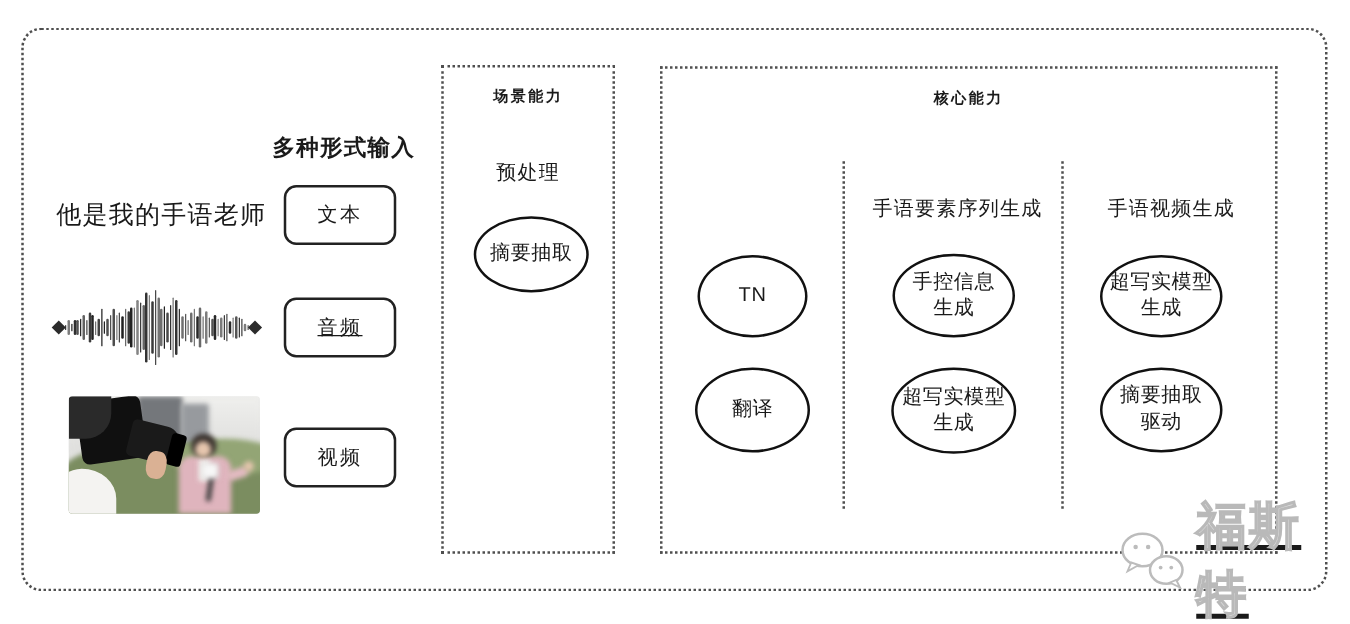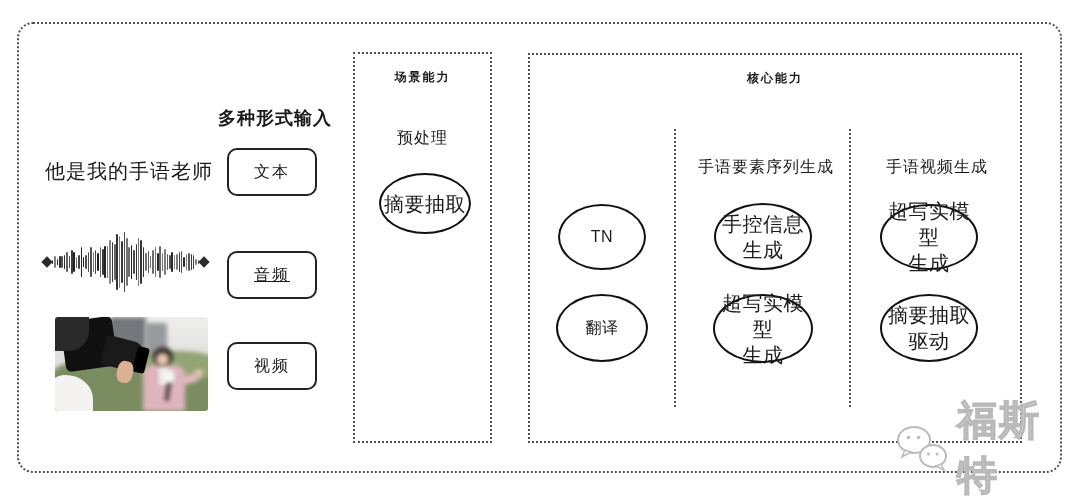--- a/index.html
+++ b/index.html
@@ -20,21 +20,21 @@
   .multi-input-label{left:212px;top:106px;width:126px;text-align:center;
     font-size:18px;font-weight:bold;letter-spacing:1px;}
   .sample-text{left:45px;top:158px;width:180px;font-size:20px;letter-spacing:1px;}
 
   .input-box{
     width:86px;height:44px;border:2px solid #222;border-radius:10px;
     display:flex;align-items:center;justify-content:center;
     font-size:16px;letter-spacing:2px;background:#fff;
   }
   .box-text{left:227px;top:148px;}
-  .box-audio{left:227px;top:251px;text-decoration:underline;}
+  .box-audio{left:227px;top:238px;text-decoration:underline;}
   .box-video{left:227px;top:342px;}
 
   
   .waveform{
     left:43px;top:222px;width:166px;height:80px;
     display:flex;align-items:center;justify-content:space-between;
   }
   .wf-bar{width:1.5px;background:#1f1f1f;border-radius:1px;flex:none;}
   .wf-diamond{width:8px;height:8px;background:#2b2b2b;transform:rotate(45deg);flex:none;}
 
@@ -70,21 +70,21 @@
   .scene-box{left:353px;top:52px;width:135px;height:387px;}
   .core-box{left:528px;top:53px;width:490px;height:386px;}
 
   .box-title{left:0;top:15px;width:100%;text-align:center;
     font-size:12px;font-weight:bold;letter-spacing:2px;}
   .scene-sub{left:0;top:74px;width:100%;text-align:center;font-size:16px;letter-spacing:1px;}
 
   .node{
     border:2.5px solid #111;border-radius:50%;background:#fff;
     display:flex;align-items:center;justify-content:center;text-align:center;
-    font-size:20px;line-height:1.3;white-space:pre-line;letter-spacing:0.5px;
+    font-size:16px;line-height:1.3;white-space:pre-line;letter-spacing:0.5px;
   }
   
   .n-sum{left:24px;top:119px;width:88px;height:57px;}
   .n-asr{left:25px;top:210px;width:86px;height:58px;font-size:16px;}
   .n-ocr{left:23px;top:301px;width:90px;height:56px;font-size:16px;}
 
   
   .divider{top:74px;height:278px;border-left:2px dotted #4f4f4f;width:0;}
   .div-1{left:144px;}
   .div-2{left:319px;}
@@ -93,21 +93,21 @@
   .h-col2{left:160px;width:152px;}
   .h-col3{left:340px;width:134px;}
   .n-tn{left:28px;top:149px;width:84px;height:62px;font-size:16px;}
   .n-trans{left:26px;top:239px;width:88px;height:64px;font-size:16px;}
   .n-manual{left:184px;top:148px;width:94px;height:63px;}
   .n-nonmanual{left:183px;top:239px;width:96px;height:65px;}
   .n-hyper{left:350px;top:149px;width:94px;height:62px;}
   .n-drive{left:350px;top:239px;width:94px;height:64px;}
 
   
-  .watermark{left:893px;top:419px;width:180px;height:58px;display:flex;align-items:center;}
+  .watermark{left:893px;top:419px;width:180px;height:58px;display:flex;align-items:center;text-decoration:underline;}
   .wm-text{
     font-size:40px;font-weight:bold;letter-spacing:2px;
     color:#e3e3e3;-webkit-text-stroke:1.2px #b9b9b9;
   }
   .wm-icon{margin-right:6px;flex:none;}
 </style>
 </head>
 <body>
 
 <div class="abs outer-frame"></div>

